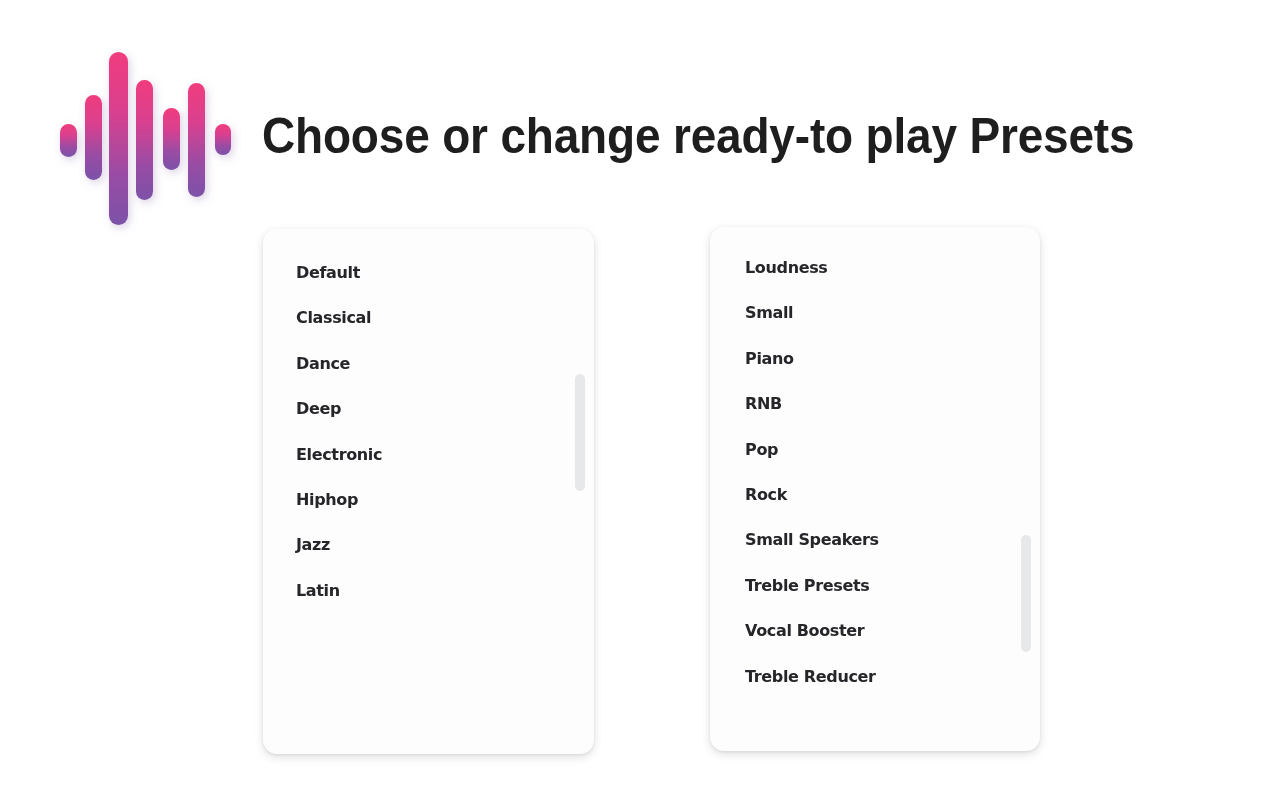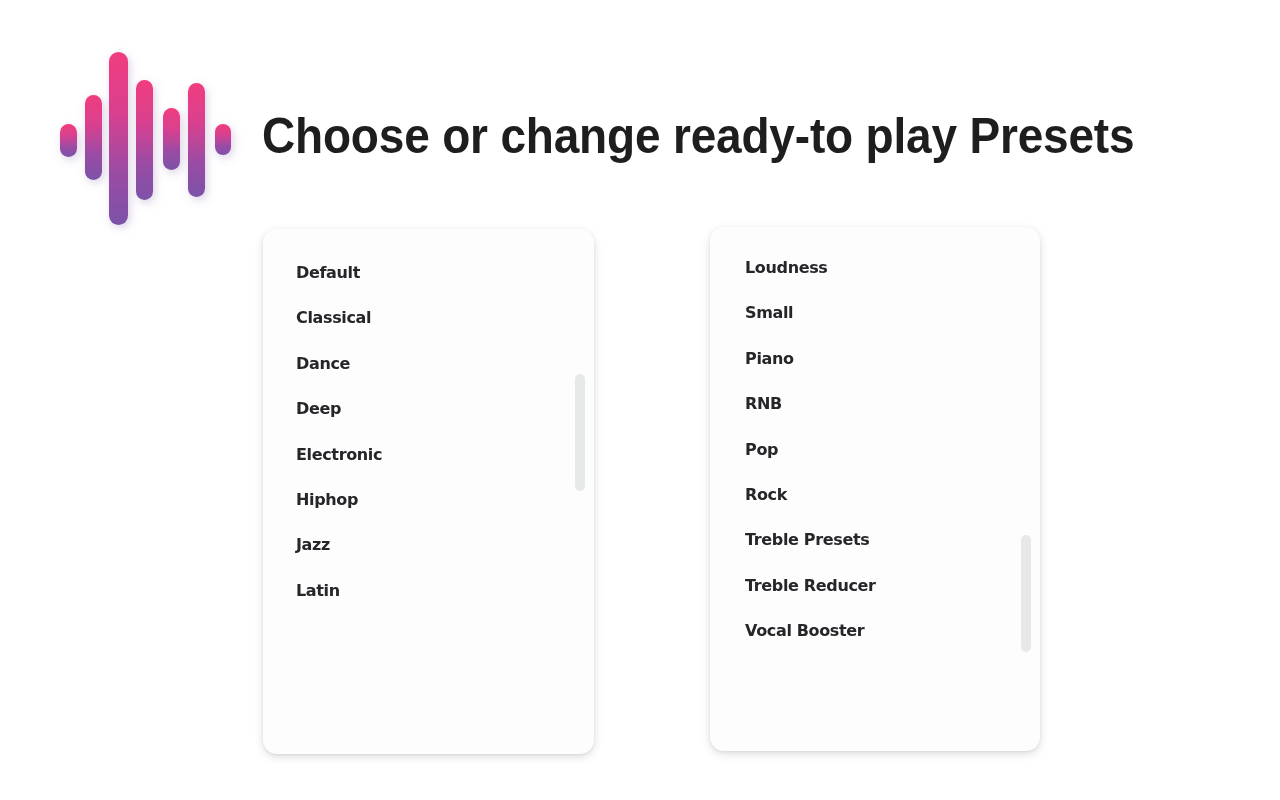--- a/index.html
+++ b/index.html
@@ -149,22 +149,23 @@
   </div>
 
   <div class="panel panel-right">
     <ul class="list">
       <li class="list-item">Loudness</li>
       <li class="list-item">Small</li>
       <li class="list-item">Piano</li>
       <li class="list-item">RNB</li>
       <li class="list-item">Pop</li>
       <li class="list-item">Rock</li>
+      <li class="list-item">Small Speakers</li>
       <li class="list-item">Treble Presets</li>
+      <li class="list-item">Vocal Booster</li>
       <li class="list-item">Treble Reducer</li>
-      <li class="list-item">Vocal Booster</li>
     </ul>
     <div class="scrollbar sb-right">
       <div class="scroll-thumb"></div>
     </div>
   </div>
 
 </div>
 
 </body></html>

